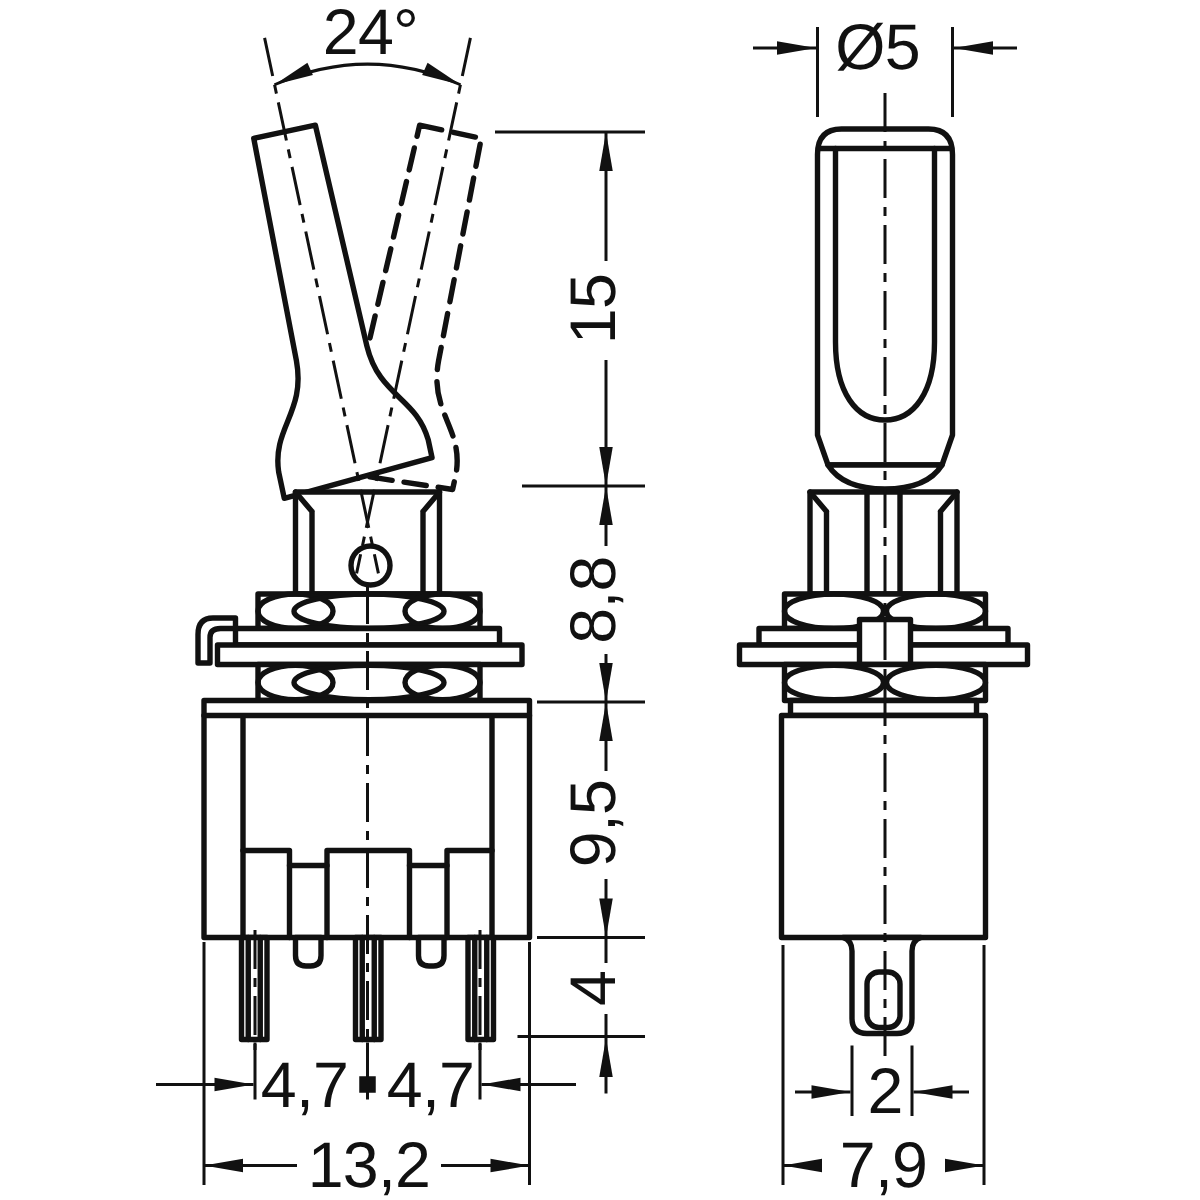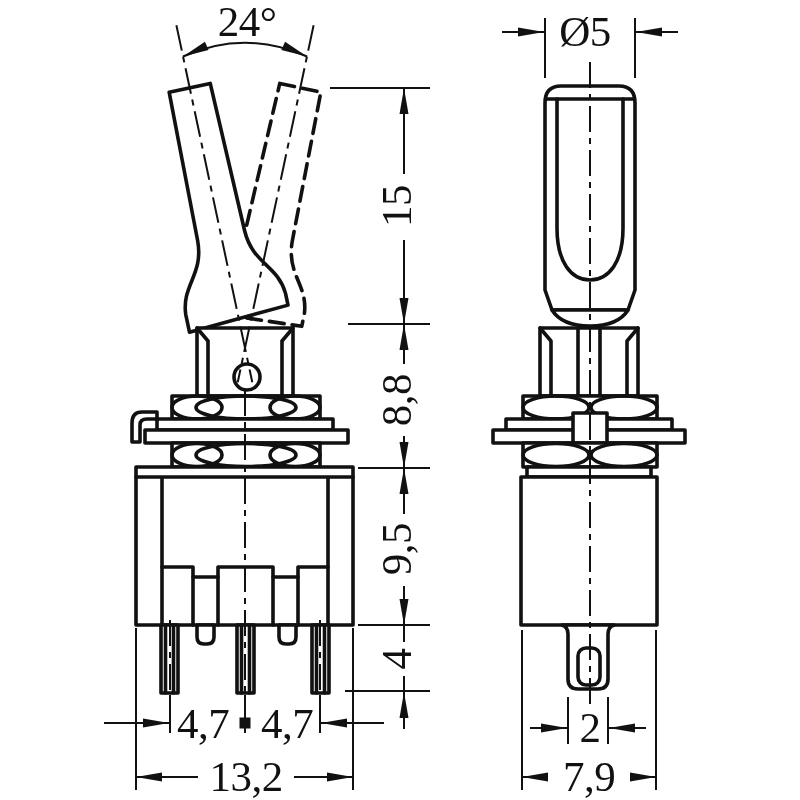--- a/index.html
+++ b/index.html
@@ -1,17 +1,17 @@
 <!DOCTYPE html>
 <html><head>
 <meta charset="utf-8">
 <style>
   html,body{margin:0;padding:0;background:#ffffff;}
   .frame{position:relative;width:800px;height:800px;background:#fff;overflow:hidden;
-         font-family:Liberation Serif, serif;}
+         font-family:Liberation Sans, sans-serif;}
   svg{position:absolute;left:0;top:0;}
   .obj{stroke:#111;stroke-width:3.6;fill:#ffffff;stroke-linejoin:round;stroke-linecap:round;}
   .objn{stroke:#111;stroke-width:3.6;fill:none;stroke-linejoin:round;stroke-linecap:round;}
   .dashedlever{stroke-dasharray:15 8;}
   .thin{stroke:#111;stroke-width:2;fill:none;}
   .cl{stroke:#111;stroke-width:2;fill:none;stroke-dasharray:26 6 6 6;}
   .dimtext{font-size:43px;fill:#111;letter-spacing:-0.5px;}
   .sq{fill:#111;stroke:none;}
 </style>
 </head>

